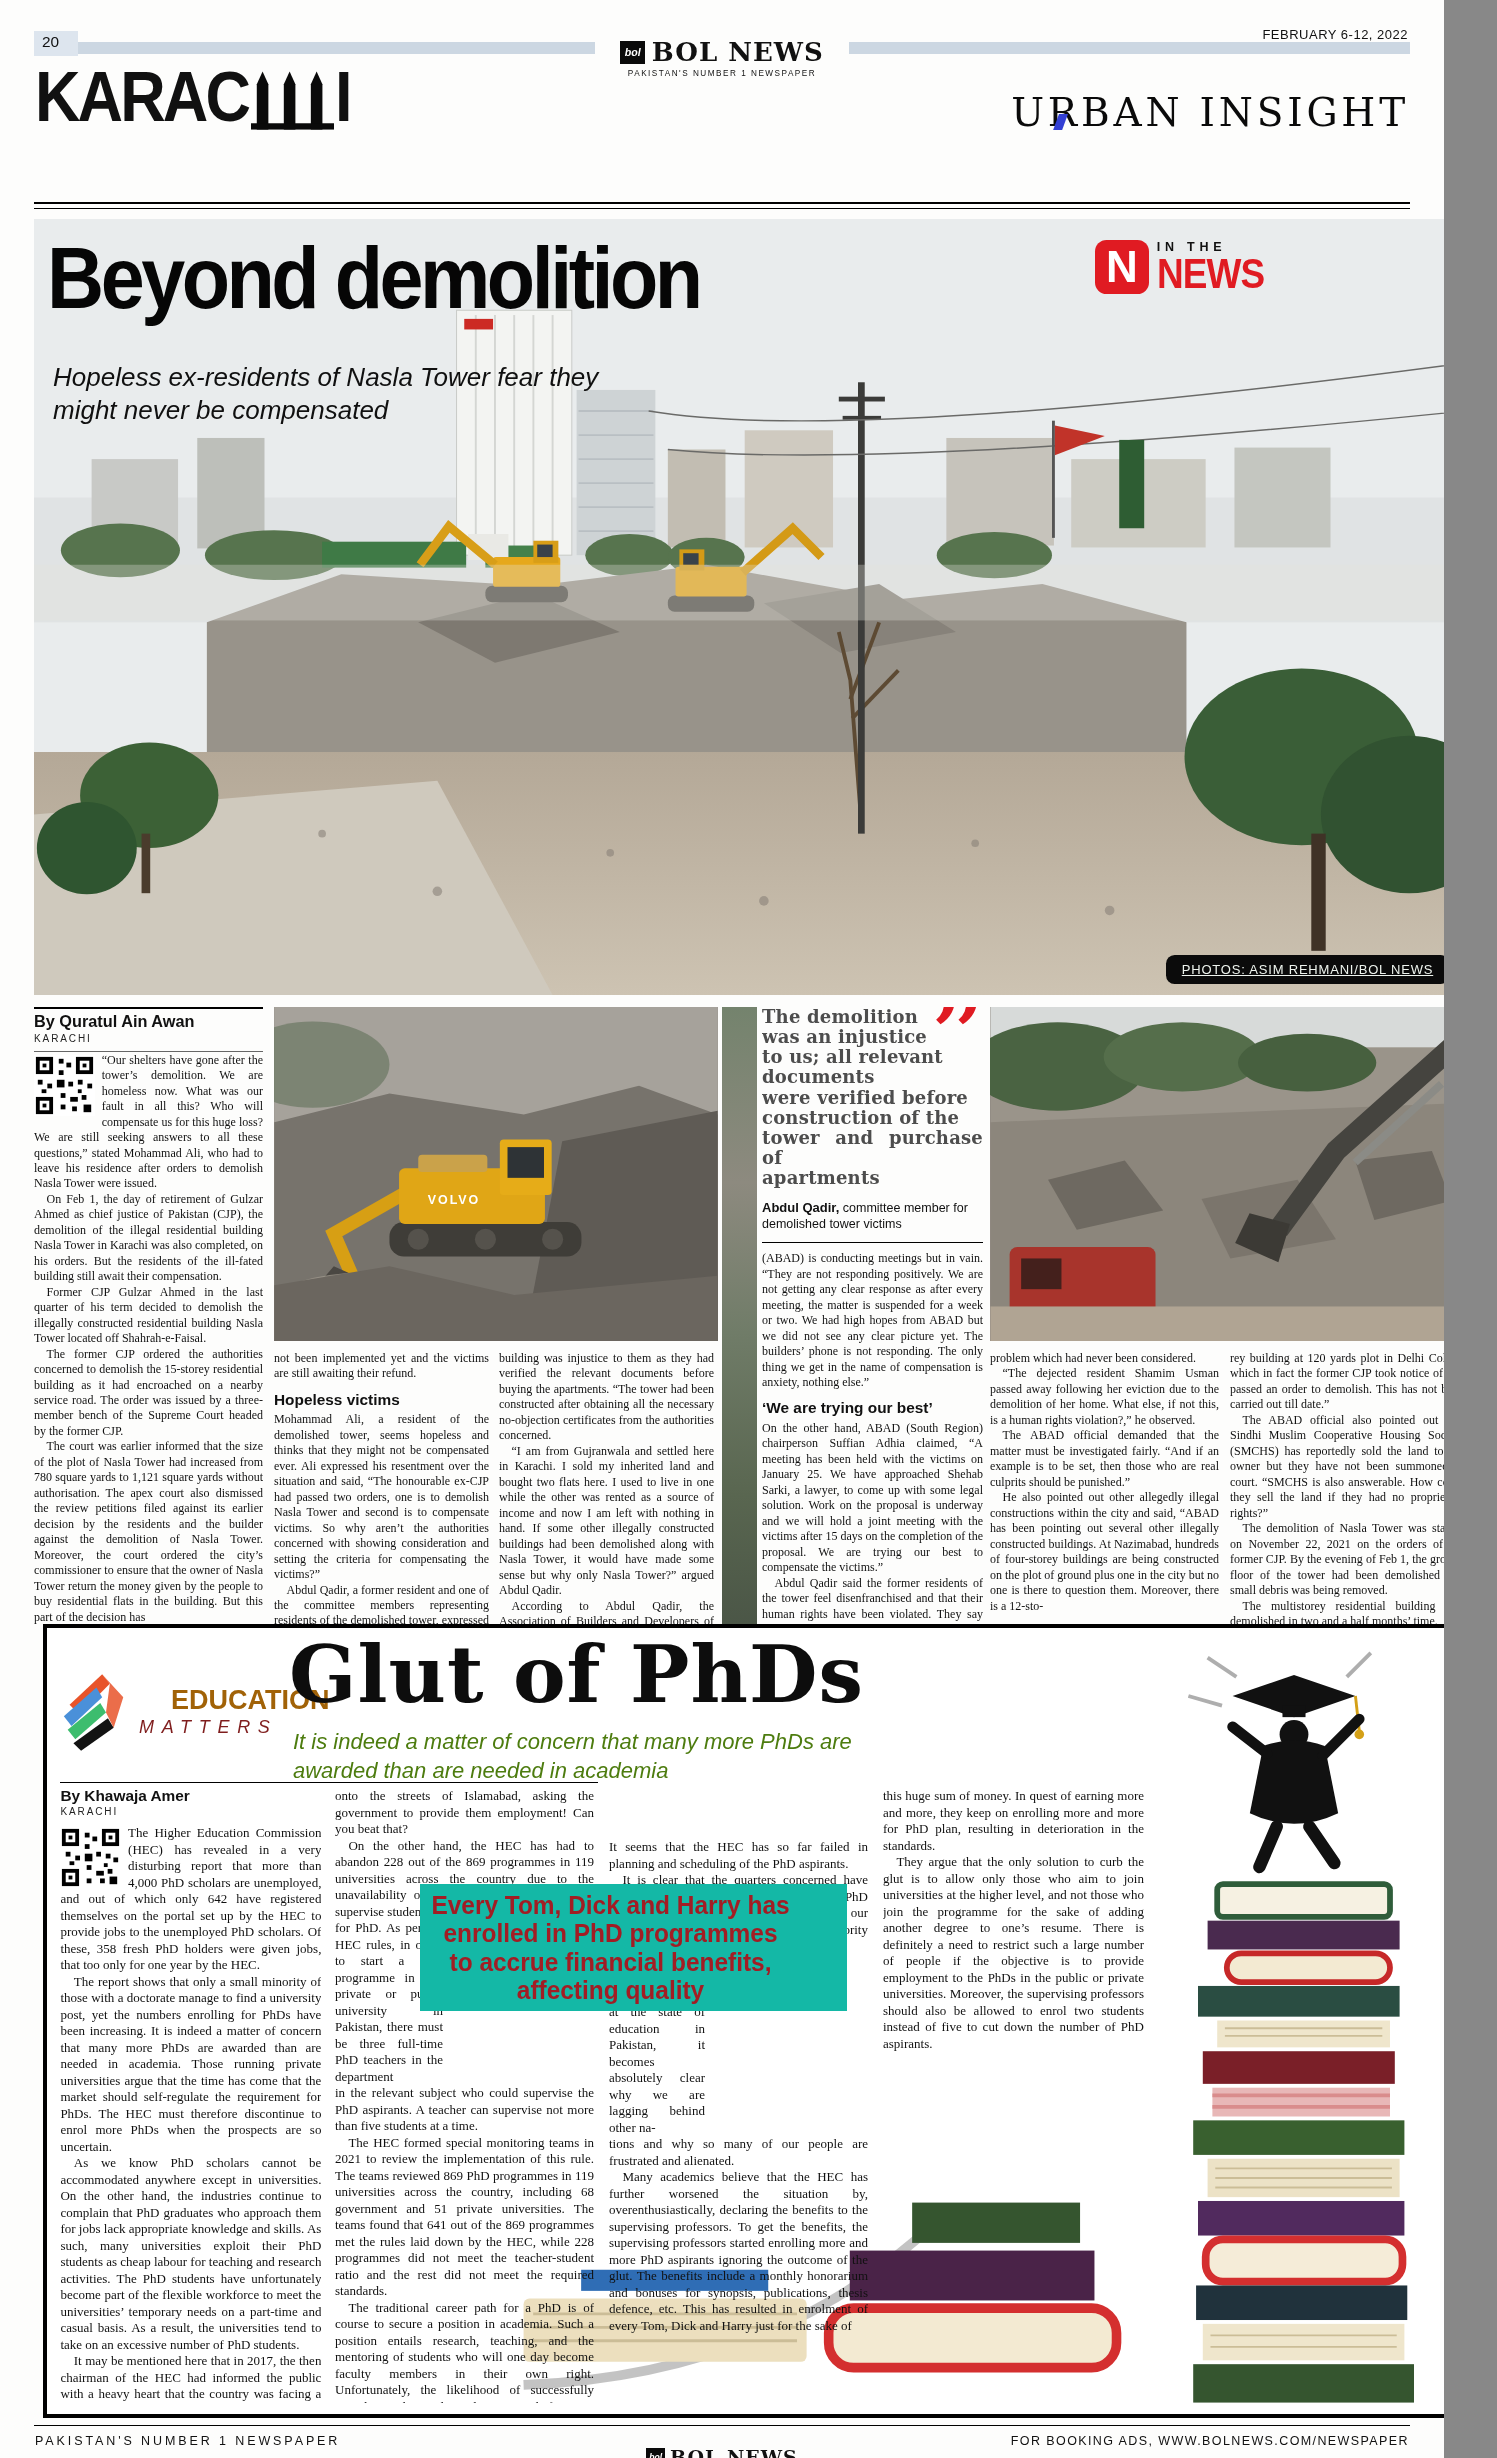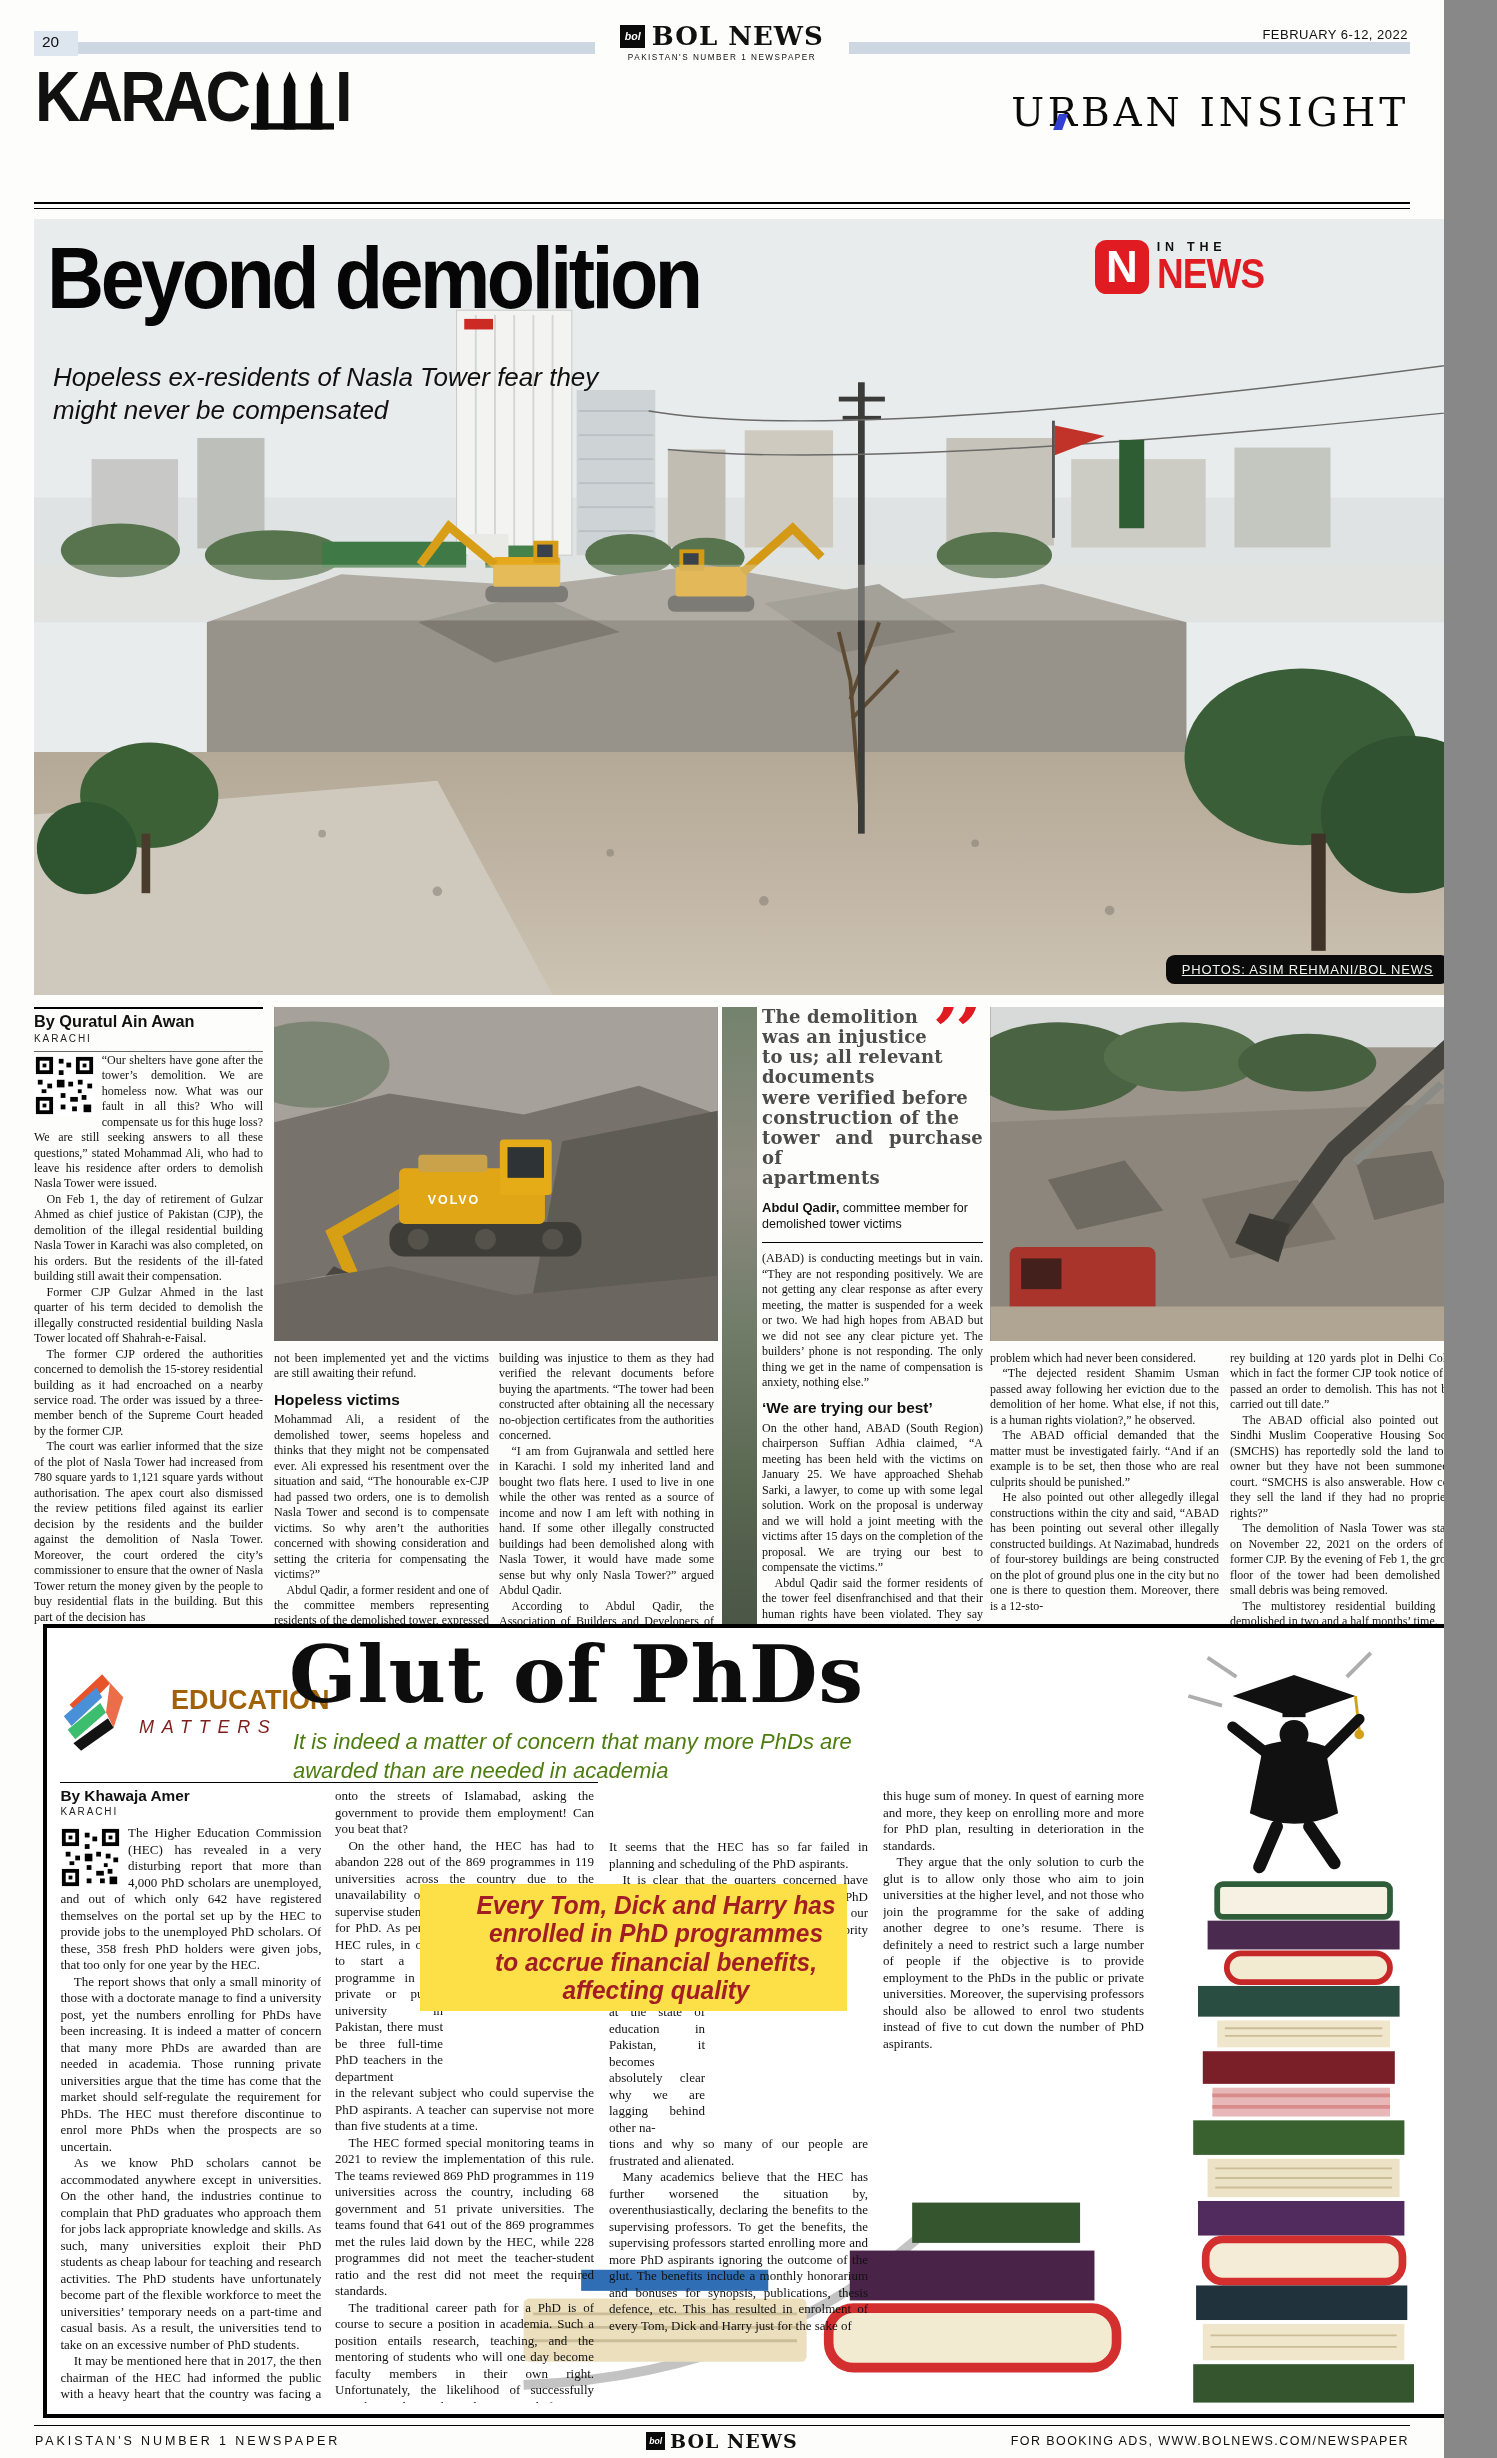--- a/index.html
+++ b/index.html
@@ -8,21 +8,21 @@
   .abs{position:absolute;}
   .sans{font-family:"Liberation Sans",sans-serif;}
 
   
   .topbar{left:34px;right:34px;top:42px;height:11.5px;background:#ccd7e2;}
   .pagenum-box{left:34px;top:31px;width:44px;height:25px;background:#dde5ee;}
   .pagenum{left:42px;top:33px;font-size:15.4px;}
   .issue-date{right:36px;top:27px;font-size:13px;letter-spacing:0.5px;}
   .mast{left:0;right:0;top:21px;text-align:center;}
   .mast-inner{display:inline-block;background:#fdfdfc;padding:0 25px;}
-  .mast-row{display:flex;align-items:center;gap:6.7px;justify-content:center;}
+  .mast-row{display:flex;align-items:center;gap:6.7px;justify-content:center;margin-top:16px;}
   .mast-box{width:25px;height:23px;background:#0a0a0a;color:#fff;font-style:italic;font-weight:bold;
             font-size:10.6px;display:flex;align-items:center;justify-content:center;}
   .mast-name{font-family:"DejaVu Serif",serif;font-weight:bold;font-size:26px;letter-spacing:1px;}
   .mast-tag{font-size:8.2px;letter-spacing:1.5px;margin-top:1.9px;}
 
   .section-title{left:35px;top:69px;display:flex;align-items:flex-end;
       font-family:"Liberation Sans",sans-serif;font-weight:bold;font-size:63px;letter-spacing:-2.9px;
       transform:scaleY(1.12);transform-origin:left bottom;line-height:1;}
   .uins{right:35px;top:90px;font-family:"DejaVu Serif",serif;font-size:39px;letter-spacing:3.8px;color:#0a0a0a;}
   .uins .r{position:relative;}
@@ -85,22 +85,22 @@
   .edu-standfirst{left:246px;top:100px;font-family:"Liberation Sans",sans-serif;font-style:italic;
                   font-size:22px;line-height:1.3;white-space:pre-line;color:#4d7c0f;}
   .edu-rule{left:13.4px;top:154px;width:538px;border-top:1.9px solid #000;}
   .edu-byline{left:13.4px;top:159px;}
   .edu-byline .byline{font-size:15.4px;}
   .edu-col{position:absolute;overflow:hidden;text-align:justify;font-size:13px;line-height:1.27;}
   .edu-col p{margin:0;text-indent:13.4px;}
   .edu-col p.ni{text-indent:0;}
   .narrow-l{width:108px;text-align:justify;}
   .narrow-r{width:96px;margin-left:auto;text-align:justify;}
-  .edu-quote{left:373px;top:256px;width:427px;height:127px;background:#fde047;display:flex;
-             align-items:center;justify-content:flex-end;z-index:5;font-style:italic;}
+  .edu-quote{left:373px;top:256px;width:427px;height:127px;background:#14b8a6;display:flex;
+             align-items:center;justify-content:flex-start;z-index:5;}
   .edu-quote-text{font-family:"Liberation Sans",sans-serif;font-weight:bold;font-size:26px;
                   line-height:1.08;color:#a21d24;text-align:center;white-space:pre-line;
                   transform:scaleX(.94);}
   .illus{z-index:1;}
   .txt-layer{z-index:3;}
 
   
   .foot-rule{left:34px;right:34px;top:2425px;border-top:1.4px solid #000;}
   .foot-left{left:35px;top:2434px;font-family:"Liberation Sans",sans-serif;font-size:12.5px;letter-spacing:2.9px;}
   .foot-right{right:35px;top:2434px;font-family:"Liberation Sans",sans-serif;font-size:12.5px;letter-spacing:1.4px;}

